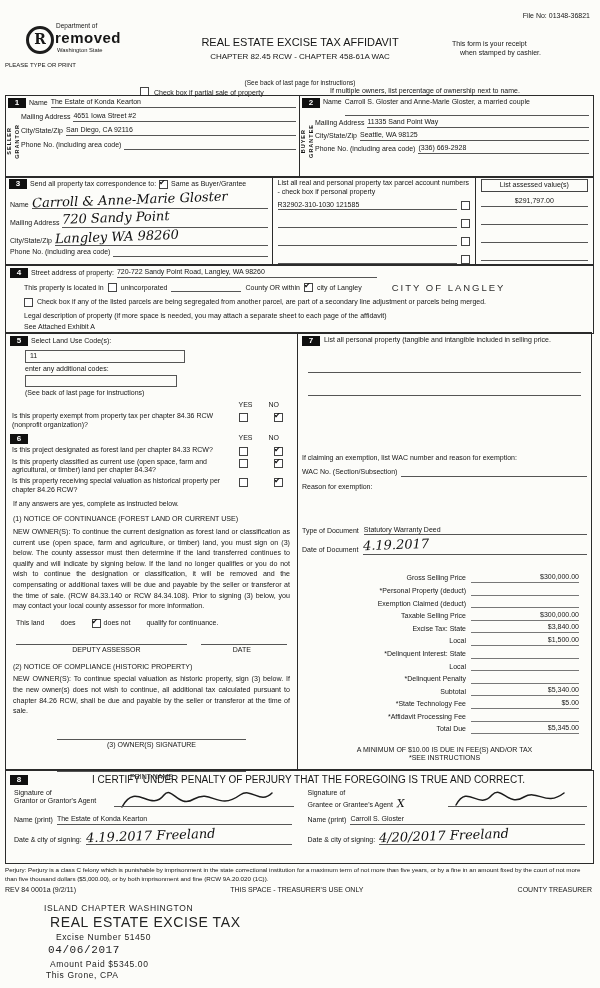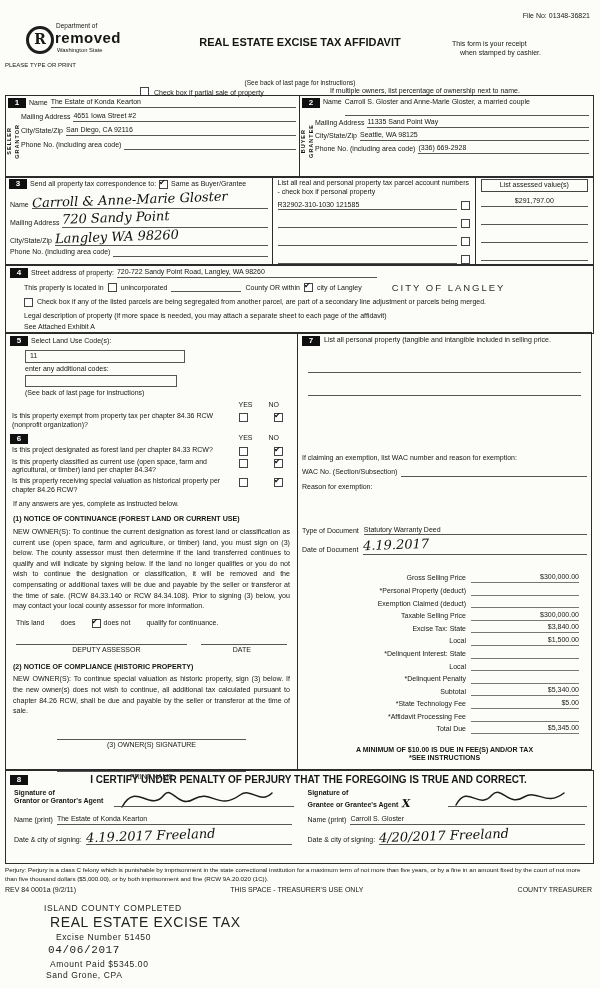--- a/index.html
+++ b/index.html
@@ -1,19 +1,19 @@
 <!DOCTYPE html>
 <html><head>
 <meta charset="utf-8">
 <style>
   html,body{margin:0;padding:0}
   body{background:#777;font-family:"Liberation Sans",sans-serif}
   .page{position:relative;width:600px;height:988px;margin:0 auto;background:#fcfcf9;color:#161616;font-size:7px;line-height:1.25;overflow:hidden}
   .abs{position:absolute}
-  .b{font-weight:700}
+  .b{font-weight:400}
   .ctr{text-align:center}
   .sec{position:absolute;border:1px solid #2b2b2b}
   .numbadge{display:inline-flex;align-items:center;justify-content:center;background:#101010;color:#fff;font-weight:700;font-size:8px;min-width:14px;height:10px;padding:0 2px;flex:0 0 auto}
   .cb{display:inline-block;width:7px;height:7px;border:1px solid #444;background:#fff;position:relative;vertical-align:-1px;flex:0 0 auto}
   .cb.checked::after{content:"\2714";position:absolute;left:-1px;top:-3px;font-size:8px;color:#111}
   .ul{border-bottom:1px solid #555}
   .hand{font-family:"DejaVu Serif",serif;font-style:italic;color:#101010;display:inline-block;transform:rotate(-2deg)}
   .frow{display:flex;align-items:flex-end;padding:0 4px 0 15px;margin-top:4px}
   .flabel{white-space:nowrap;margin-right:3px}
   .fval{flex:1;min-height:9px}
@@ -40,20 +40,21 @@
   <div class="abs" style="left:26px;top:20px;width:110px;height:42px">
     <div class="abs" style="left:0;top:6px;width:22px;height:22px;border:3px solid #1d1d1d;border-radius:50%;display:flex;align-items:center;justify-content:center;font-weight:700;font-size:14px;font-family:'DejaVu Serif',serif">R</div>
     <div class="abs" style="left:30px;top:2px;font-size:6.5px">Department of</div>
     <div class="abs" style="left:29px;top:9px;font-size:15px;font-weight:700;letter-spacing:.5px">removed</div>
     <div class="abs" style="left:31px;top:27px;font-size:5.8px">Washington State</div>
   </div>
   <div class="abs" style="left:5px;top:62px;font-size:6px">PLEASE TYPE OR PRINT</div>
 
   <div class="abs ctr" style="left:140px;top:36px;width:320px">
     <div class="b" style="font-size:11px">REAL ESTATE EXCISE TAX AFFIDAVIT</div>
+    <div class="b" style="font-size:8px;margin-top:2px">CHAPTER 82.45 RCW - CHAPTER 458-61A WAC</div>
   </div>
 
   <div class="abs" style="left:452px;top:40px;width:135px;font-size:7px">
     <div>This form is your receipt</div>
     <div style="padding-left:8px">when stamped by cashier.</div>
   </div>
 
   <div class="abs ctr" style="left:0;top:79px;width:600px;font-size:6.5px">(See back of last page for instructions)</div>
 
   <div class="abs" style="left:140px;top:87px">
@@ -407,21 +408,21 @@
   </div>
 
   <div class="abs" style="left:5px;top:866px;width:587px;font-size:6.2px;line-height:1.4">Perjury: Perjury is a class C felony which is punishable by imprisonment in the state correctional institution for a maximum term of not more than five years, or by a fine in an amount fixed by the court of not more than five thousand dollars ($5,000.00), or by both imprisonment and fine (RCW 9A.20.020 (1C)).</div>
   <div class="abs" style="left:5px;top:886px;width:587px;display:flex;justify-content:space-between">
     <span>REV 84 0001a (9/2/11)</span>
     <span>THIS SPACE - TREASURER'S USE ONLY</span>
     <span>COUNTY TREASURER</span>
   </div>
 
   <div class="abs" style="left:34px;top:903px">
-    <div class="stampline" style="font-size:8.5px;padding-left:10px">ISLAND COUNTY COMPLETED</div>
+    <div class="stampline" style="font-size:8.5px;padding-left:10px">ISLAND CHAPTER WASHINGTON</div>
     <div class="stampline" style="font-size:14px;padding-left:16px">REAL ESTATE EXCISE TAX</div>
     <div class="stampline" style="font-size:8.5px;padding-left:22px;margin-top:1px">Excise Number 51450</div>
     <div class="stampline" style="font-size:11px;padding-left:14px;margin-top:1px;font-family:'Liberation Mono',monospace">04/06/2017</div>
     <div class="stampline" style="font-size:8.5px;padding-left:16px;margin-top:1px">Amount Paid $5345.00</div>
-    <div class="stampline" style="font-size:8.5px;padding-left:12px;margin-top:1px">Sand Grone, CPA</div>
+    <div class="stampline" style="font-size:8.5px;padding-left:12px;margin-top:1px">This Grone, CPA</div>
   </div>
 
 </div>
 
 </body></html>

